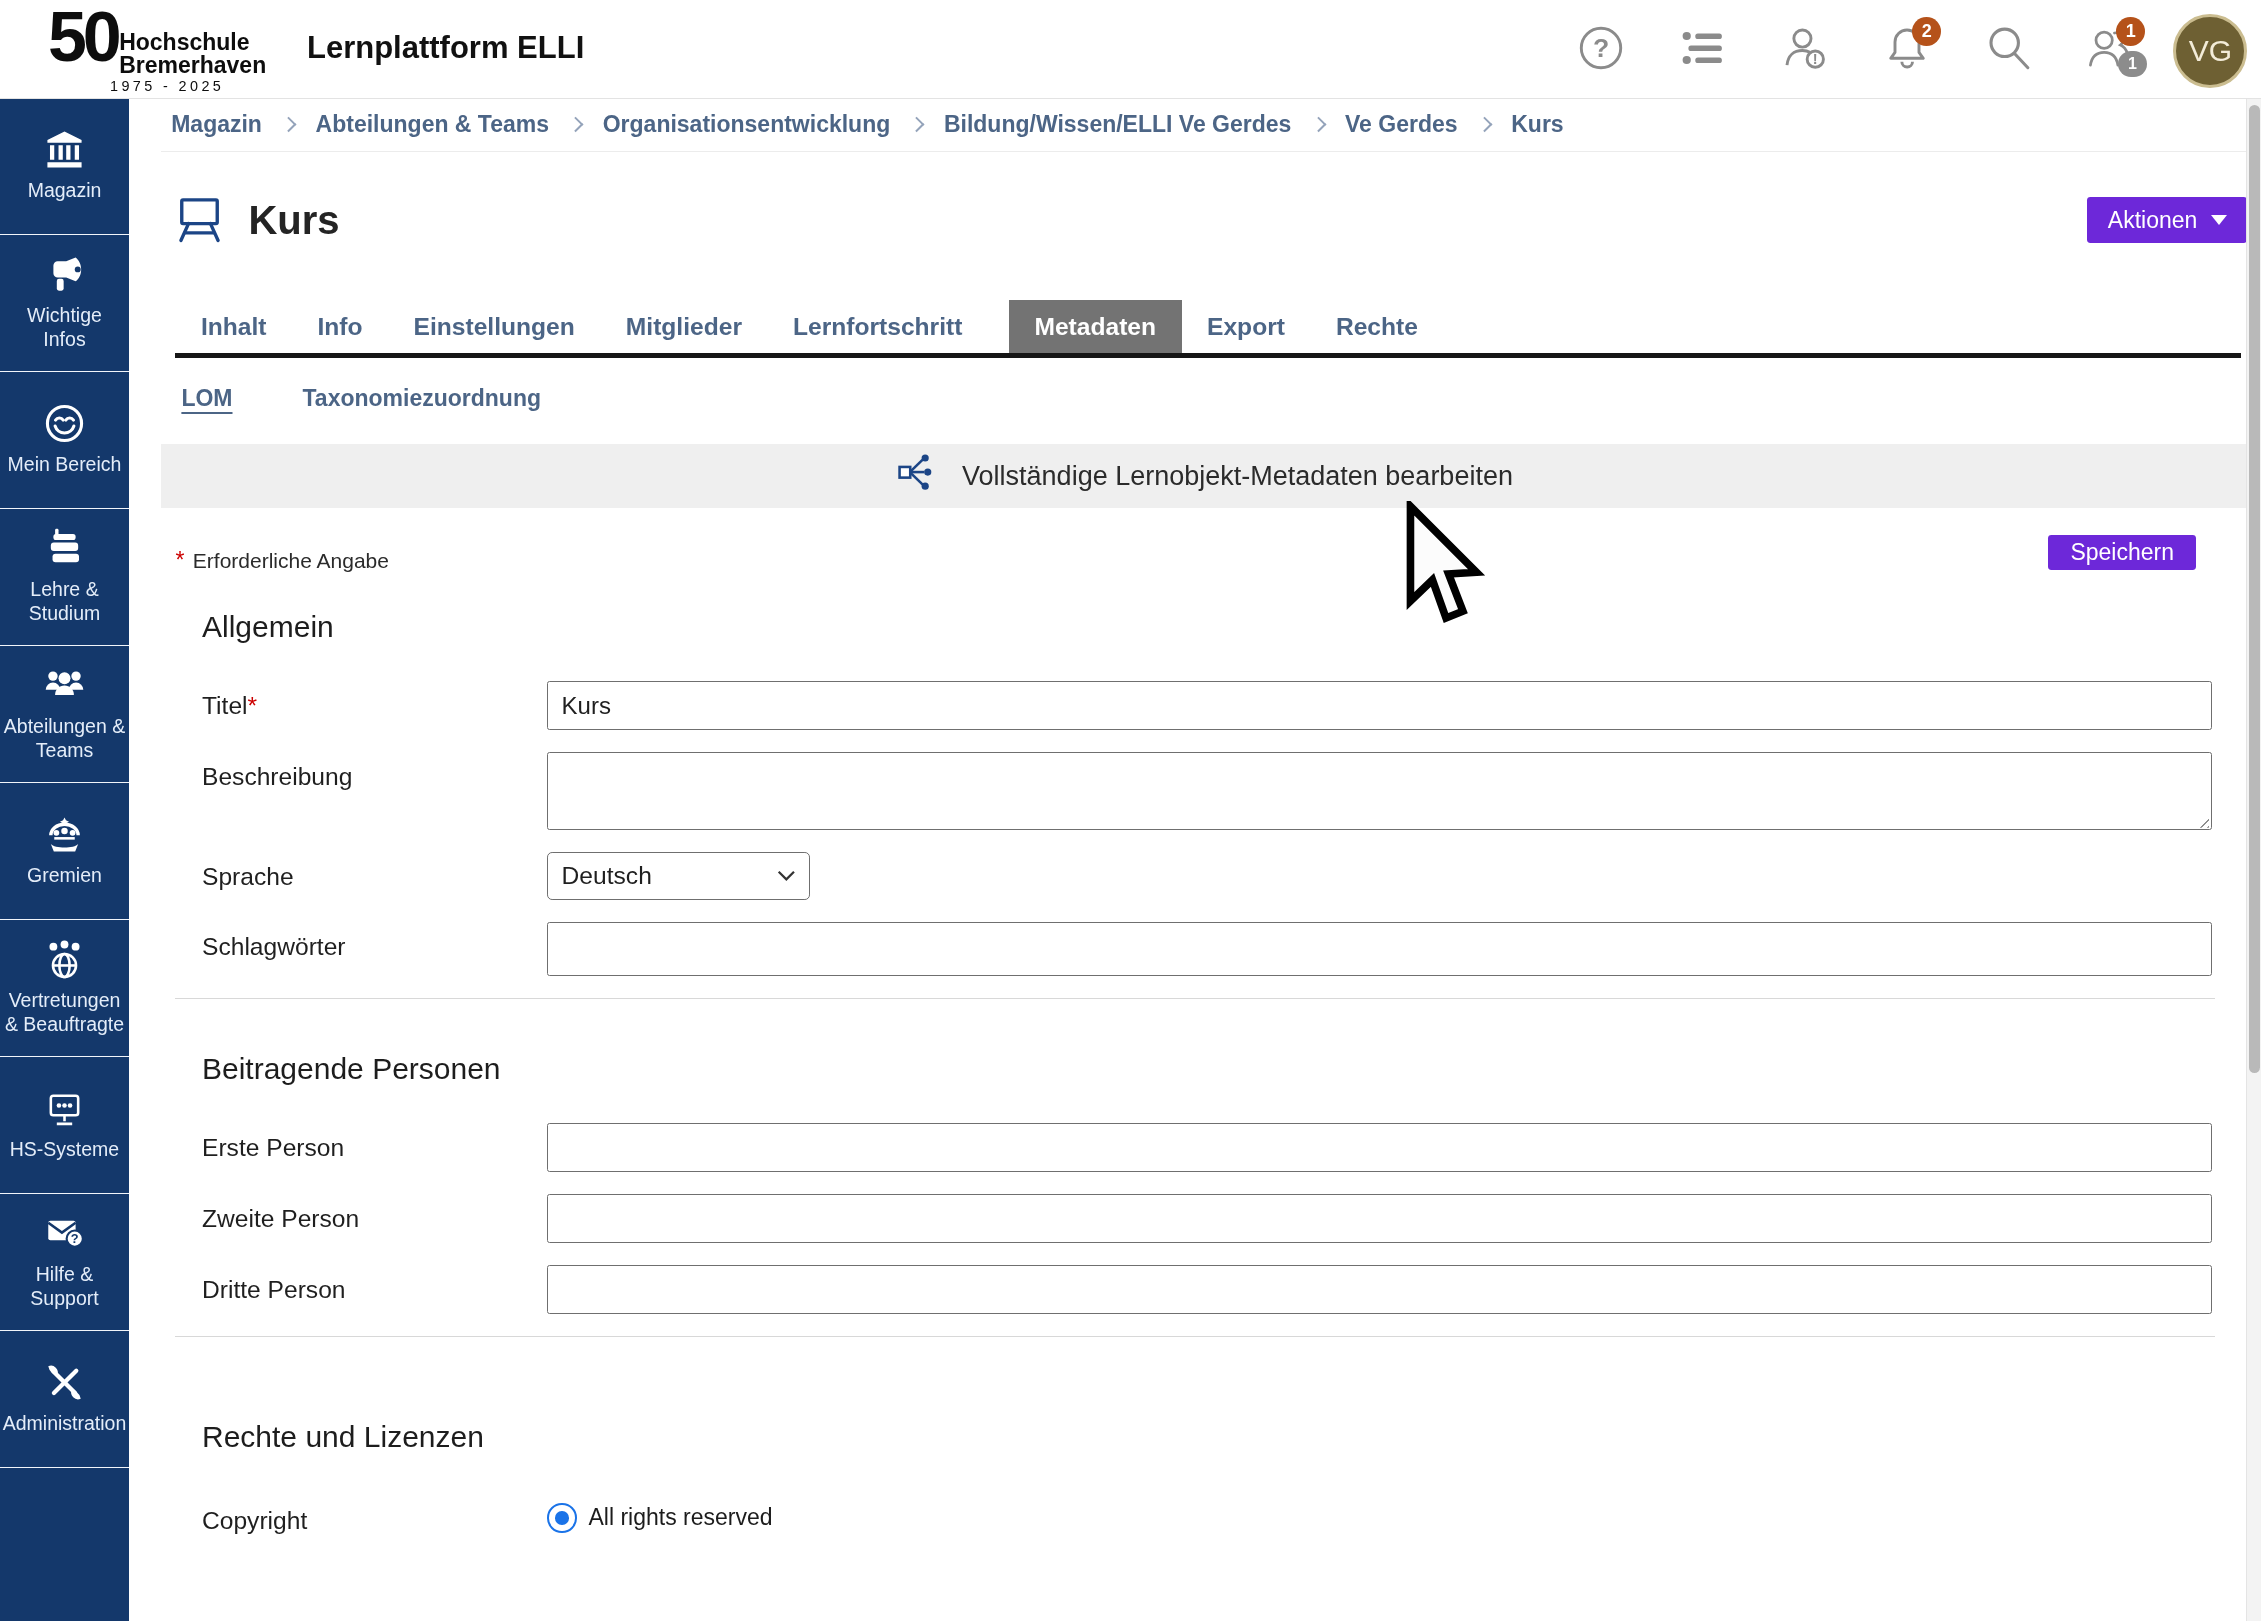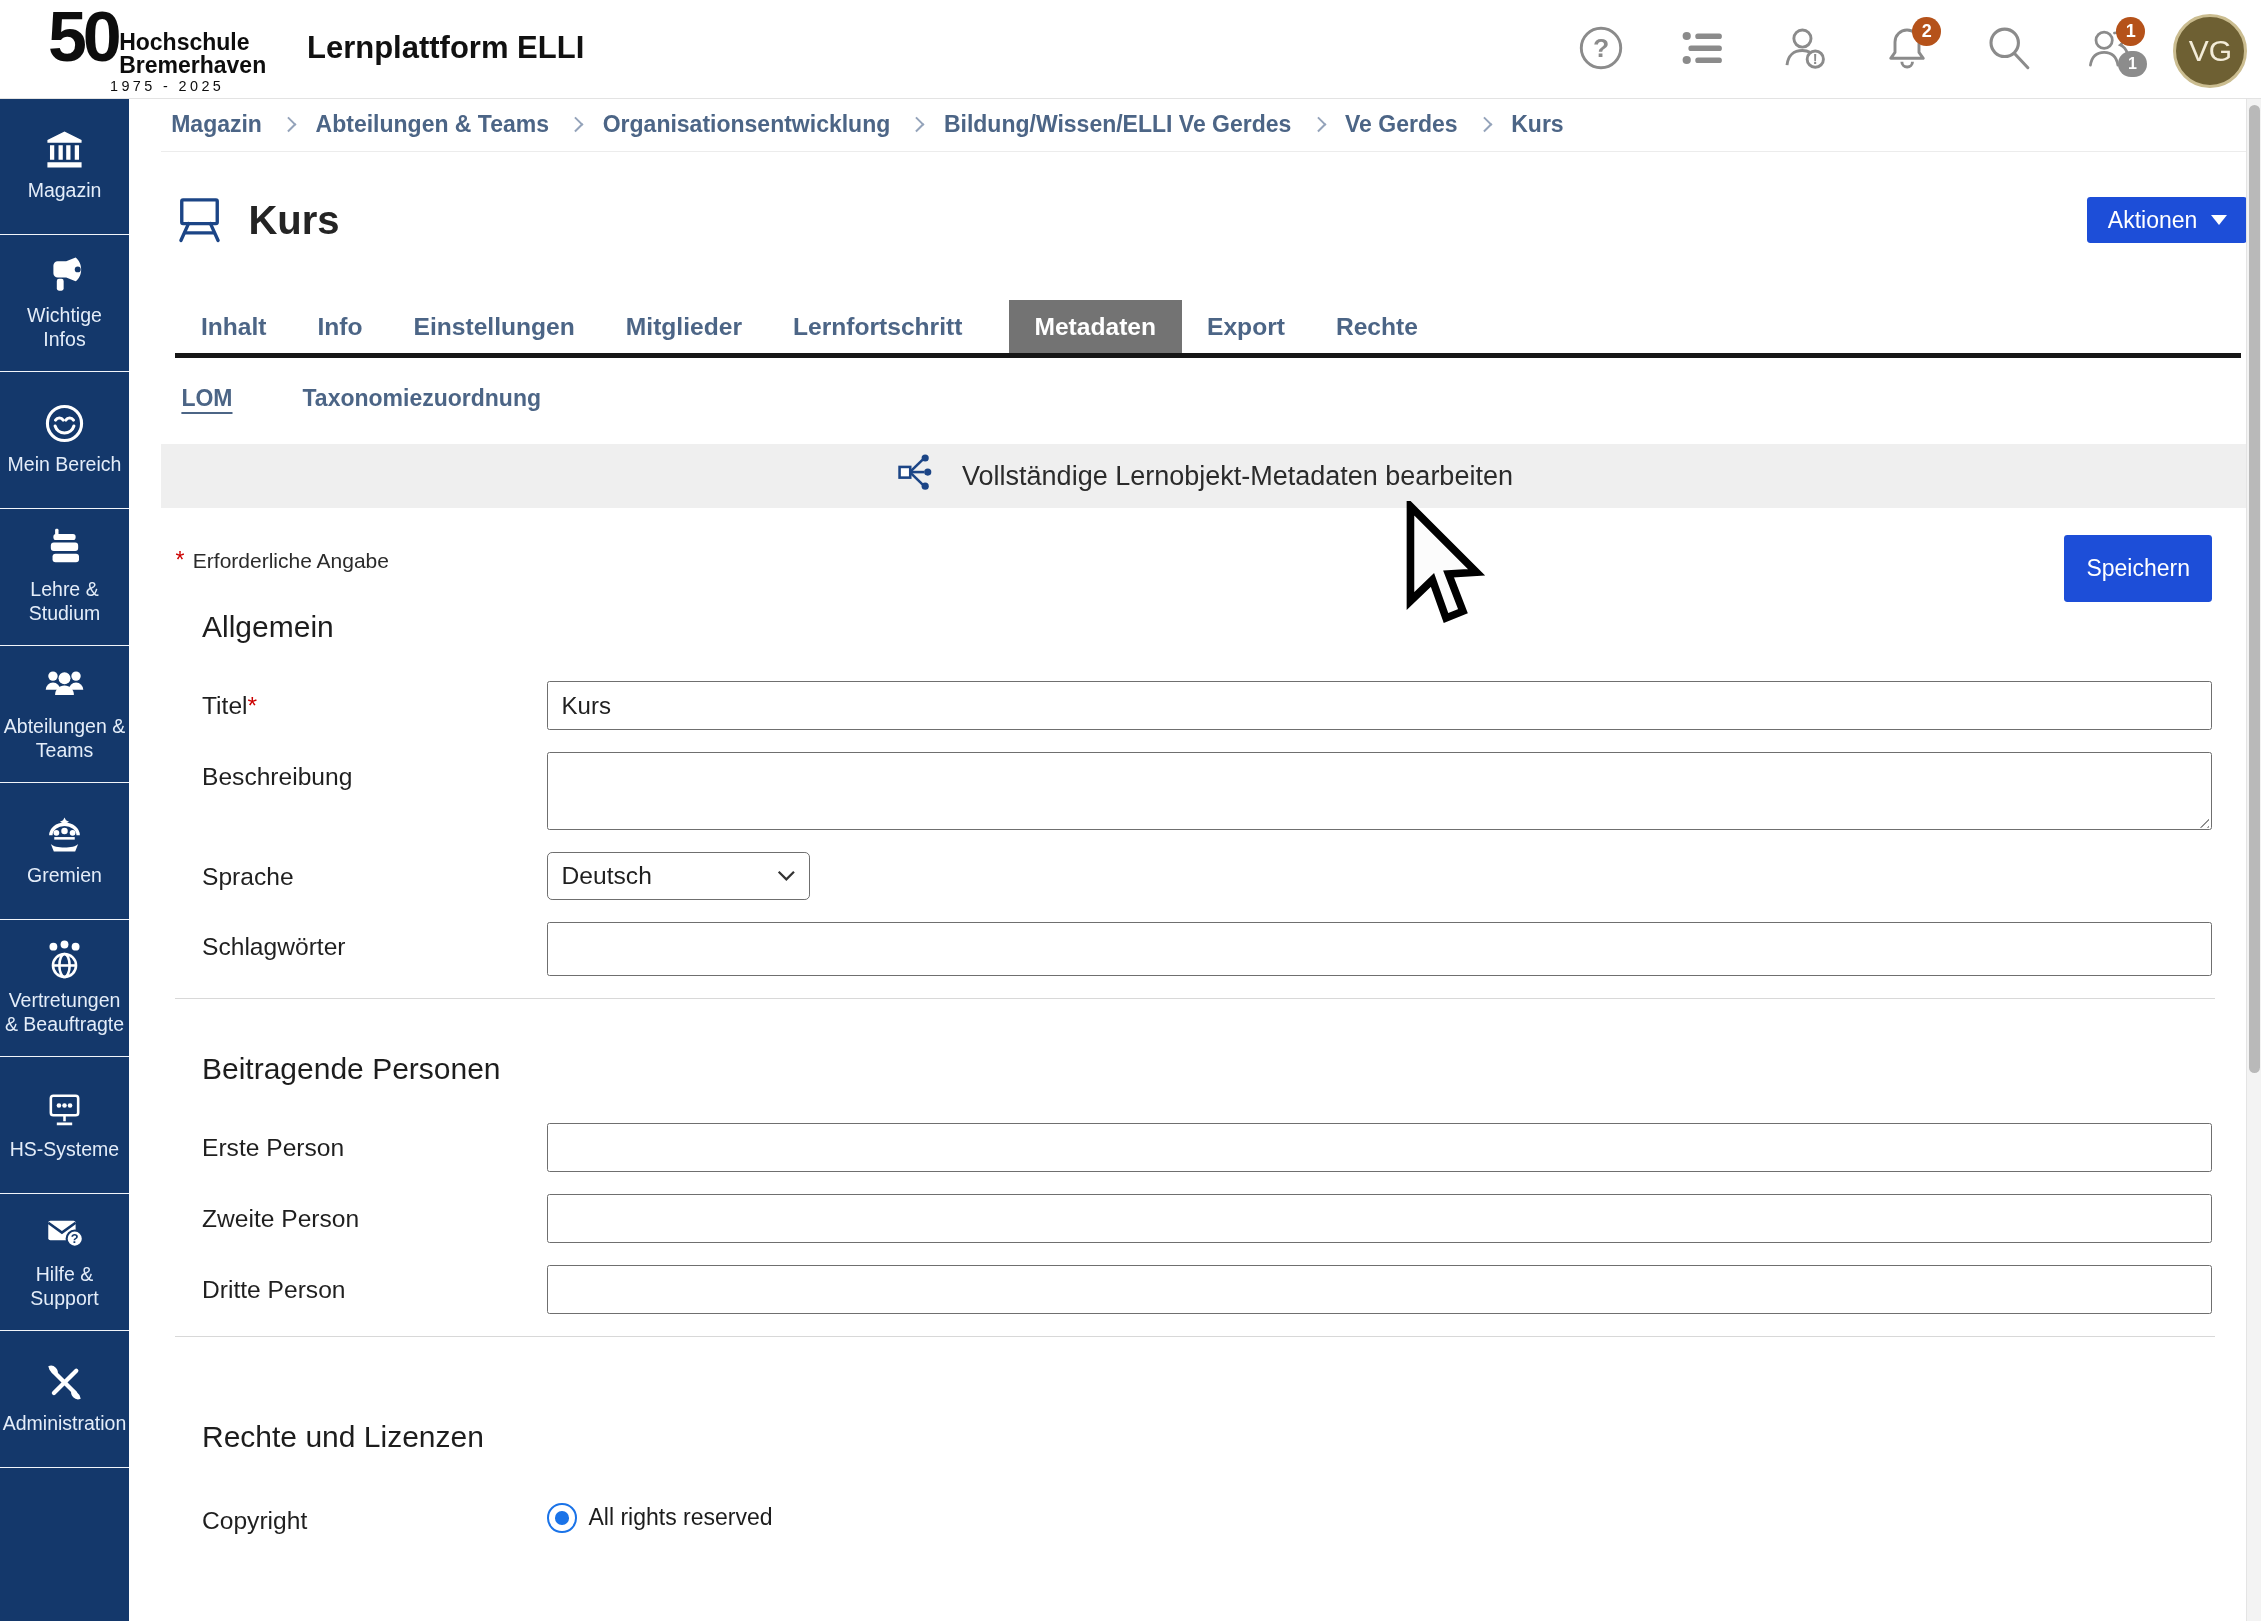--- a/index.html
+++ b/index.html
@@ -37,21 +37,21 @@
   .content { position:absolute; left:161px; top:98px; width:2088px; }
   .breadcrumb { height:53px; display:flex; align-items:center; padding-left:10.2px; gap:19.5px;
                 border-bottom:0.8px solid #ececec; font-size:23px; font-weight:600; color:#4C6586; }
   .crumb { cursor:pointer; }
   .crumb-sep { width:9.3px; height:9.3px; border-top:2.1px solid #94a3ba; border-right:2.1px solid #94a3ba;
                transform:rotate(45deg); display:inline-block; margin:0 1.7px; }
 
   .title-row { margin:41px 1.7px 0 14.4px; display:flex; align-items:center; }
   .obj-icon { margin-right:24px; }
   .page-title { font-size:40px; font-weight:700; color:#242424; }
-  .btn-dark { background:#1d4ed8; color:#fff; font-size:23px; border:none; border-radius:3.4px;
+  .btn-dark { background:#6d28d9; color:#fff; font-size:23px; border:none; border-radius:3.4px;
               padding:9.3px 20.4px; display:flex; align-items:center; gap:13.6px; cursor:pointer;
               font-family:"Liberation Sans", sans-serif; }
   .caret-down { width:0; height:0; border-left:8.5px solid transparent; border-right:8.5px solid transparent;
                 border-top:10.2px solid #fff; }
   .actions-btn { margin-left:auto; }
 
   .tabs { margin:53px 8.5px 0 14.4px; display:flex; align-items:stretch; border-bottom:5.1px solid #161616; }
   .tab { font-size:24.6px; font-weight:600; color:#4C6586; padding:12.7px 25.5px; cursor:pointer; }
   .tab.active { background:#737373; color:#fff;margin-left:21px; }
 
@@ -59,21 +59,21 @@
   .subtab { cursor:pointer; }
   .subtab.active { text-decoration:underline; text-underline-offset:6px; }
 
   .banner { margin-top:32px; height:64px; background:#efefef; display:flex; align-items:center;
             justify-content:center; gap:24px; font-size:27px; color:#2b2b2b; cursor:pointer; }
 
   .form-header { margin:32px 37px 0 14.4px; position:relative; height:48px; }
   .required-hint { font-size:21px; color:#2b2b2b; padding-top:6.8px; display:inline-block; }
   .req { color:#CC0000; }
   .required-hint .req { margin-right:8.5px; font-size:23px; }
-  .save-btn { position:absolute; right:0; top:-5.1px; padding:20px 22px; }
+  .save-btn { position:absolute; right:16px; top:-5.1px; padding:4px 22px; }
 
   .section-heading { font-size:30px; font-weight:400; color:#1d1d1d; margin:22px 0 0 41px; }
   .frow { display:flex; margin:0 37px 22px 41px; }
   .frow.first { margin-top:37px; }
   .flabel { width:345px; flex:none; font-size:24.6px; color:#1f1f1f; padding-top:10.2px; }
   .fcontrol { flex:1; }
   input.text { width:100%; height:49px; box-sizing:border-box; border:1.7px solid #6f6f6f; border-radius:2.5px;
                font-size:24px; padding:0 13.6px; color:#1f1f1f; font-family:"Liberation Sans", sans-serif; background:#fff; }
   .textarea { position:relative; width:100%; height:78px; box-sizing:border-box; border:1.7px solid #6f6f6f;
               border-radius:2.5px; background:#fff; }

